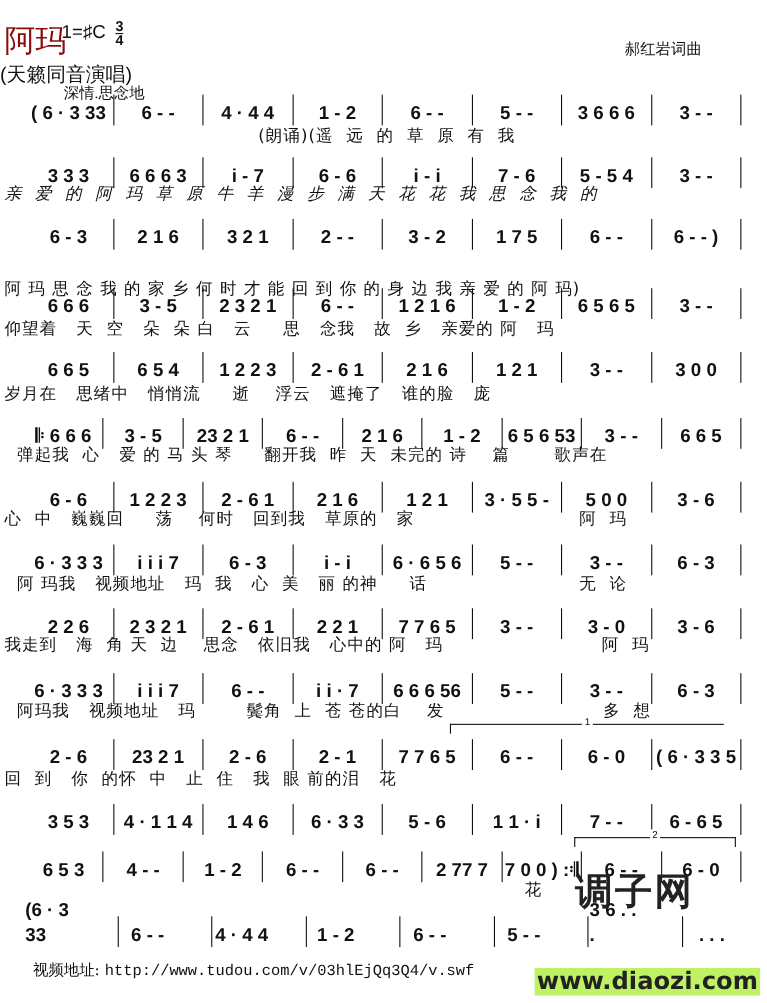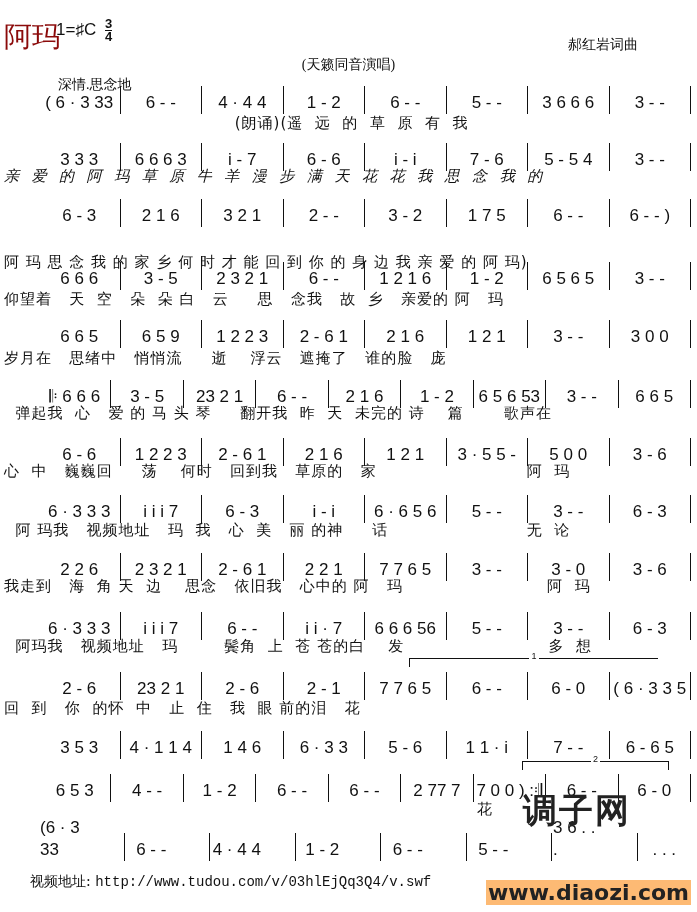--- a/index.html
+++ b/index.html
@@ -4,34 +4,34 @@
 <style>
   html, body { margin:0; padding:0; background:#ffffff; }
   body { width:697px; height:912px; position:relative; overflow:hidden;
          font-family:"Liberation Sans", "DejaVu Sans", sans-serif; color:#111; }
   .hdr-key { position:absolute; left:56px; top:18px; font-size:17px; }
   .hdr-key .frac { display:inline-block; vertical-align:middle; text-align:center; font-size:13px; line-height:12px; margin-left:4px; font-weight:bold; }
   .hdr-key .frac span { display:block; }
   .hdr-key .frac .top { border-bottom:1px solid #111; }
   .hdr-expr { position:absolute; left:58px; top:56px; font-size:14px; font-family:Liberation Serif, serif;margin-top:20px; }
   .hdr-title { position:absolute; left:4px; width:697px; top:18px; text-align:left; font-size:28px; color:#8b0a0a; font-family:"DejaVu Sans", sans-serif; }
-  .hdr-singer { position:absolute; left:0; width:697px; top:56px; text-align:center; font-size:14px; font-family:Liberation Serif, serif; }
+  .hdr-singer { position:absolute; left:0; width:697px; top:56px; text-align:left; font-size:18px; font-family:Liberation Sans, sans-serif; }
   .hdr-credit { position:absolute; left:568px; top:36px; font-size:14px; font-family:"DejaVu Serif", serif; }
 
-  .staff { position:absolute; left:22px; width:652px; height:28px; display:flex; font-size:17px; font-weight:normal; font-family:"Liberation Sans", sans-serif;margin-left:17px; }
+  .staff { position:absolute; left:22px; width:652px; height:28px; display:flex; font-size:17px; font-weight:bold; font-family:"Liberation Sans", sans-serif; }
   .measure { flex:1; display:flex; justify-content:space-around; align-items:flex-end; position:relative; height:28px; }
   .measure + .measure, .staff .bar-start { border-left:1.5px solid #111; }
   .measure:last-child { border-right:1.5px solid #111; }
   .measure.open-end:last-child { border-right:none; }
   .note { position:relative; padding:0 1px; line-height:22px; }
   .lyric { position:absolute; left:4px; width:652px; font-size:15px; letter-spacing:1px; font-family:"DejaVu Sans", sans-serif; white-space:pre; }
   .footer-url { position:absolute; left:30px; top:873px; font-size:14px; font-family:"DejaVu Serif", serif; }
   .footer-url .url { font-family:"Liberation Mono", monospace; }
   .wm-cn { position:absolute; left:523px; top:788px; font-size:34px; font-weight:bold; color:#222; letter-spacing:2px; font-family:"DejaVu Sans", sans-serif; }
-  .wm-url { position:absolute; left:486px; top:880px; font-size:22px; font-weight:bold; color:#222; font-family:"DejaVu Sans", sans-serif; background:#fdba74; padding:0 2px; }
+  .wm-url { position:absolute; left:486px; top:880px; font-size:22px; font-weight:bold; color:#222; font-family:"DejaVu Sans", sans-serif; background:#bef264; padding:0 2px; }
   .volta { position:absolute; height:8px; border-top:1px solid #111; border-left:1px solid #111; font-size:9px; text-align:center; }
   .volta span { position:relative; top:-8px; background:#fff; padding:0 2px; }
 </style>
 </head>
 <body>
 
 <div class="hdr-key">
   <span>1=♯C</span>
   <span class="frac">
     <span class="top">3</span>
@@ -150,21 +150,21 @@
       <div class="measure">
         <span class="note">3 - -</span>
       </div>
     </div>
     <div class="lyric" style="top: 290px;">仰望着   天  空   朵  朵 白   云     思   念我   故  乡   亲爱的 阿   玛</div>
     <div class="staff" style="top: 320px;">
       <div class="measure">
         <span class="note">6 6 5</span>
       </div>
       <div class="measure">
-        <span class="note">6 5 9</span>
+        <span class="note">6 5 4</span>
       </div>
       <div class="measure">
         <span class="note">1 2 2 3</span>
       </div>
       <div class="measure">
         <span class="note">2 - 6 1</span>
       </div>
       <div class="measure">
         <span class="note">2 1 6</span>
       </div>

